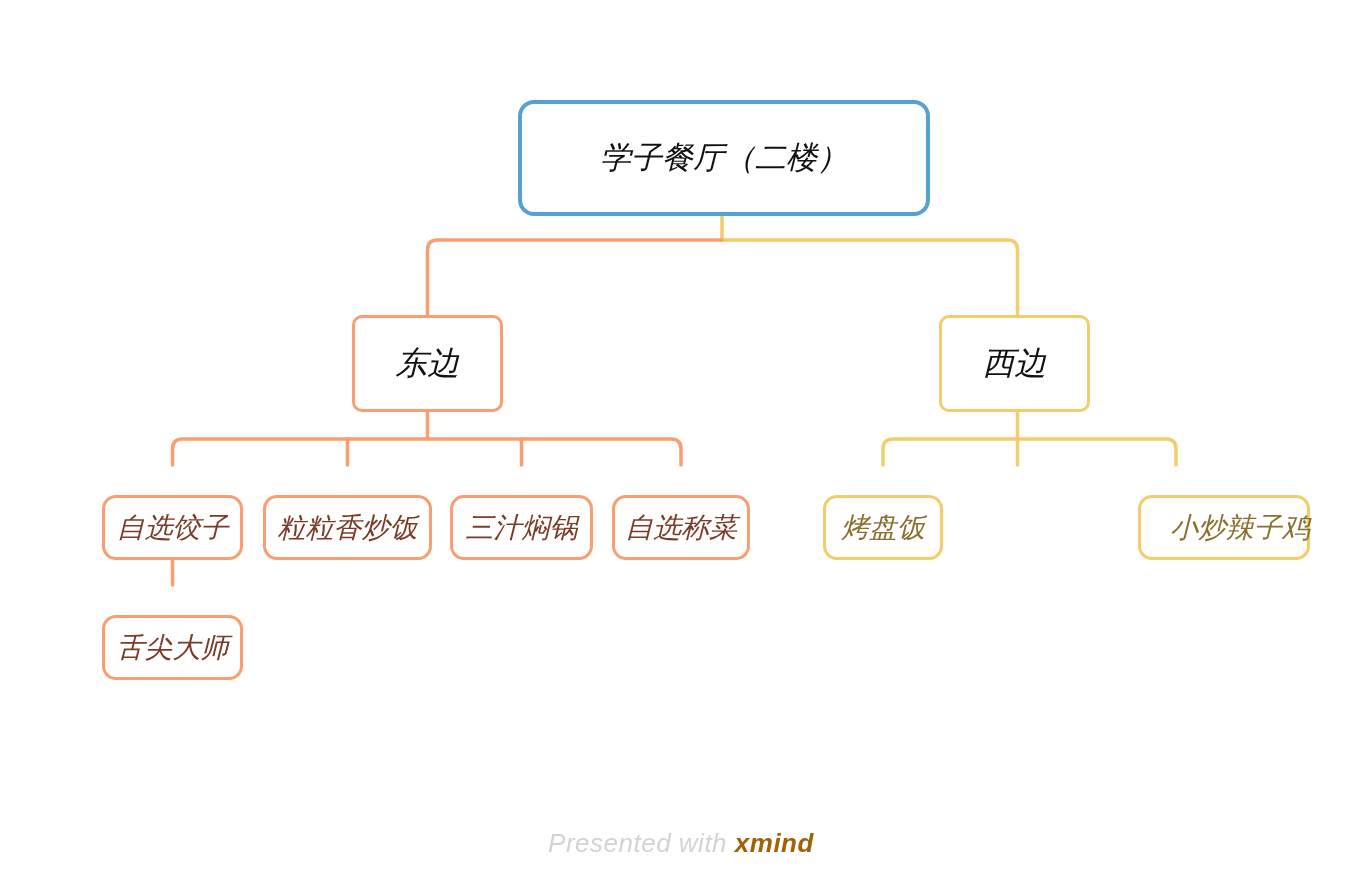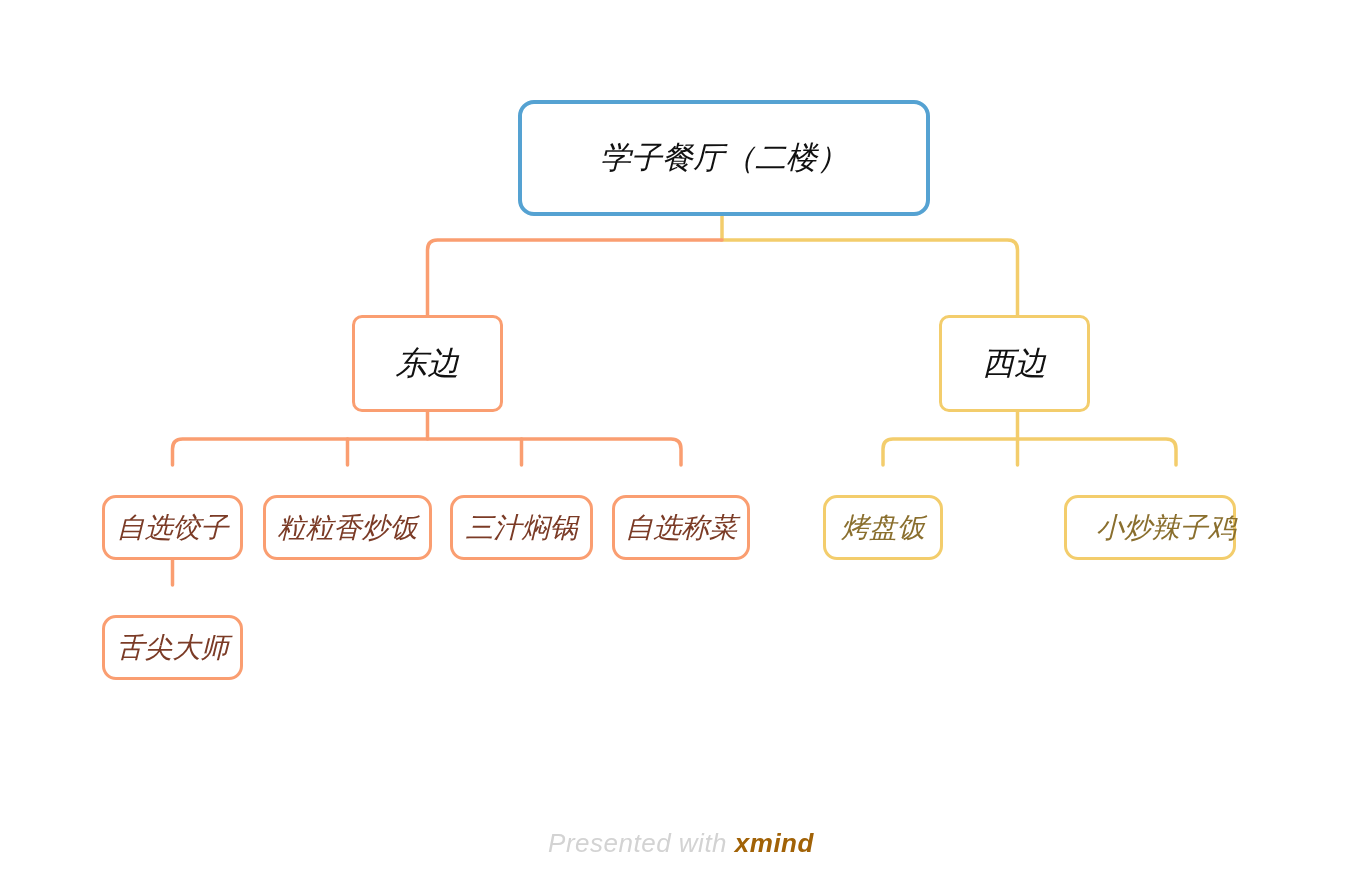--- a/index.html
+++ b/index.html
@@ -62,21 +62,21 @@
   }
   .sub-orange { border: 3px solid #FA9E71; color: #7B3B26; }
   .sub-yellow { border: 3px solid #F3CD6C; color: #8A6F2E; }
 
   .sub-e1 { left: 102px;  width: 141px; }
   .sub-e2 { left: 263px;  width: 169px; }
   .sub-e3 { left: 450px;  width: 143px; }
   .sub-e4 { left: 612px;  width: 138px; }
   .sub-w1 { left: 823px;  width: 120px; }
   .sub-w2 { left: 960px;  width: 117px; }
-  .sub-w3 { left: 1064px; width: 172px; padding-left: 32px; }
+  .sub-w3 { left: 1138px; width: 172px; padding-left: 32px; }
 
   .sub-e1-child { left: 102px; top: 585px; width: 141px; height: 65px; }
 
   
   .watermark {
     position: absolute;
     left: 0; right: 0;
     top: 828px;
     text-align: center;
     font-size: 26px;

